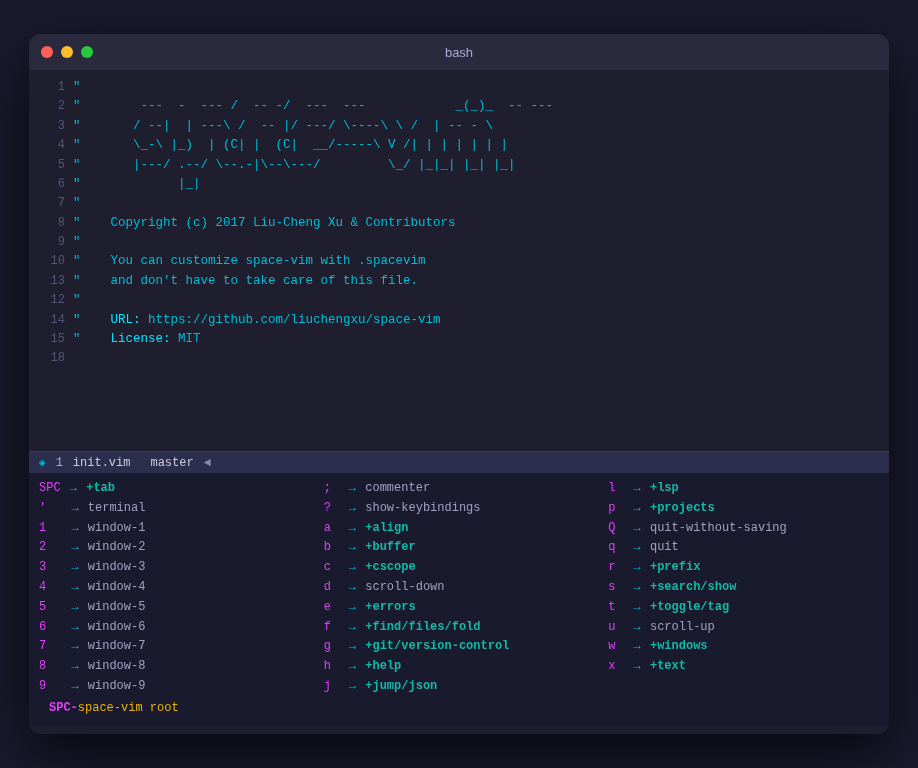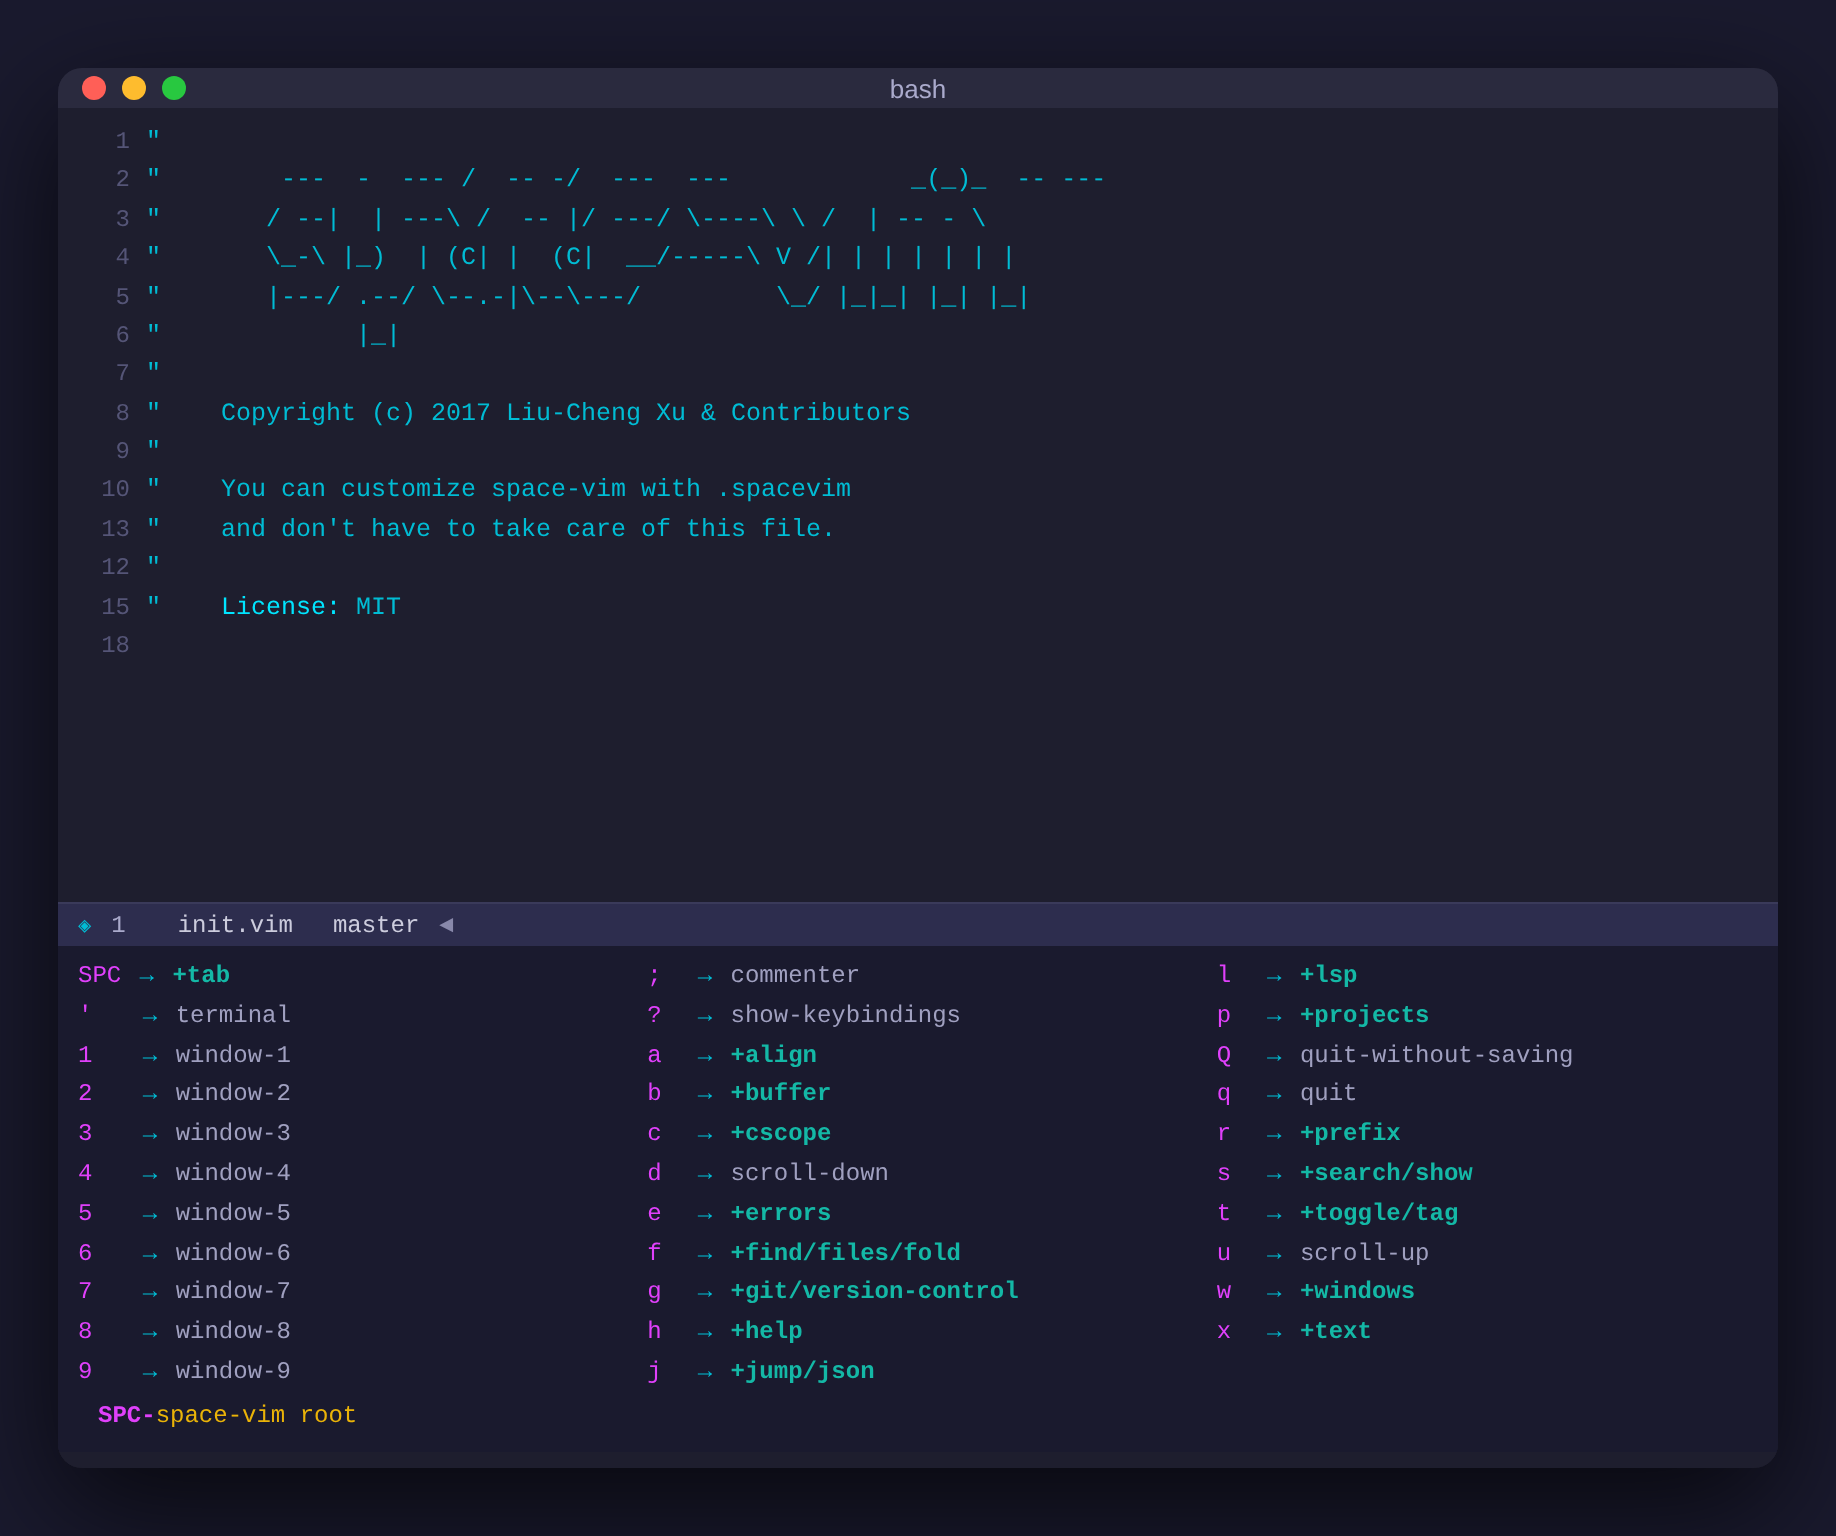--- a/index.html
+++ b/index.html
@@ -17,21 +17,21 @@
       height: 700px;
       background: #1e1e2e;
       border-radius: 12px;
       box-shadow: 0 20px 60px rgba(0,0,0,0.7);
       overflow: hidden;
       display: flex;
       flex-direction: column;
     }
     .titlebar {
       background: #2a2a3e;
-      height: 20px;
+      height: 36px;
       display: flex;
       align-items: center;
       padding: 0 12px;
       flex-shrink: 0;
       position: relative;
     }
     .traffic-lights {
       display: flex;
       gap: 8px;
     }
@@ -90,21 +90,21 @@
       display: flex;
       align-items: center;
       padding: 0 10px;
       font-size: 12px;
       color: #8888aa;
       gap: 10px;
       flex-shrink: 0;
       border-top: 1px solid #3a3a5a;
     }
     .sb-icon { color: #00bcd4; font-size: 11px; }
-    .sb-file { color: #ccccdd; margin-left: 16px; }
+    .sb-file { color: #ccccdd; }
     .sb-branch { color: #ccccdd; }
     .keybindings {
       background: #1a1a2e;
       padding: 6px 10px 8px 10px;
       font-size: 12px;
       line-height: 1.6;
       flex-shrink: 0;
     }
     .kb-grid {
       display: grid;
@@ -192,20 +192,24 @@
       </div>
       <div class="line">
         <span class="line-num">13</span>
         <span class="line-content c-quote">"    and don't have to take care of this file.</span>
       </div>
       <div class="line">
         <span class="line-num">12</span>
         <span class="line-content c-quote">"</span>
       </div>
       <div class="line">
+        <span class="line-num">14</span>
+        <span class="line-content"><span class="c-quote">"    </span><span class="c-keyword">URL:</span><span class="c-quote"> https://github.com/liuchengxu/space-vim</span></span>
+      </div>
+      <div class="line">
         <span class="line-num">15</span>
         <span class="line-content"><span class="c-quote">"    </span><span class="c-keyword">License:</span><span class="c-quote"> MIT</span></span>
       </div>
       <div class="line">
         <span class="line-num">18</span>
         <span class="line-content"></span>
       </div>
     </div>
 
     <div class="statusbar">

